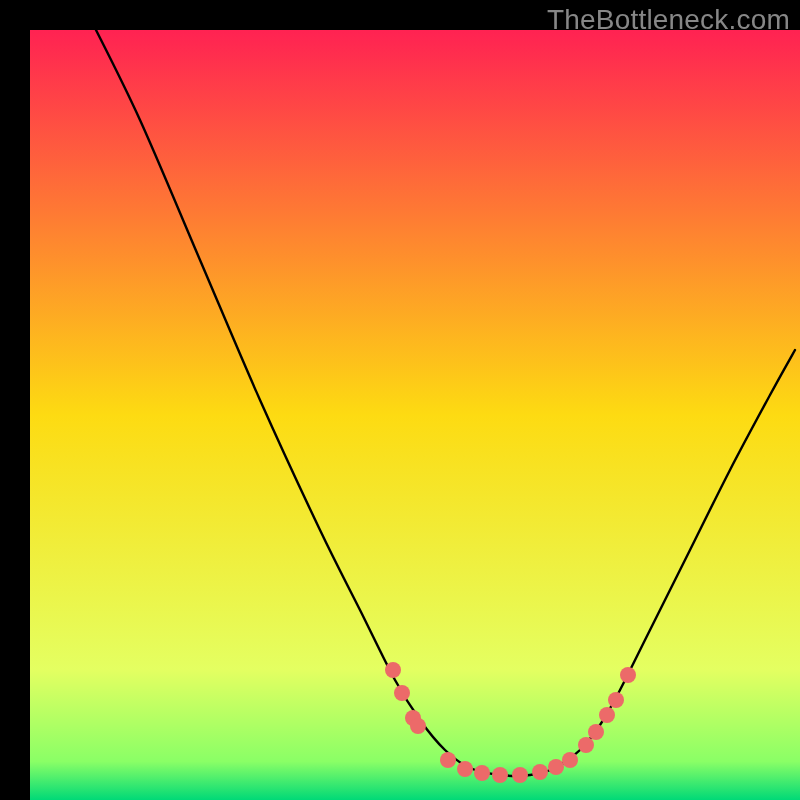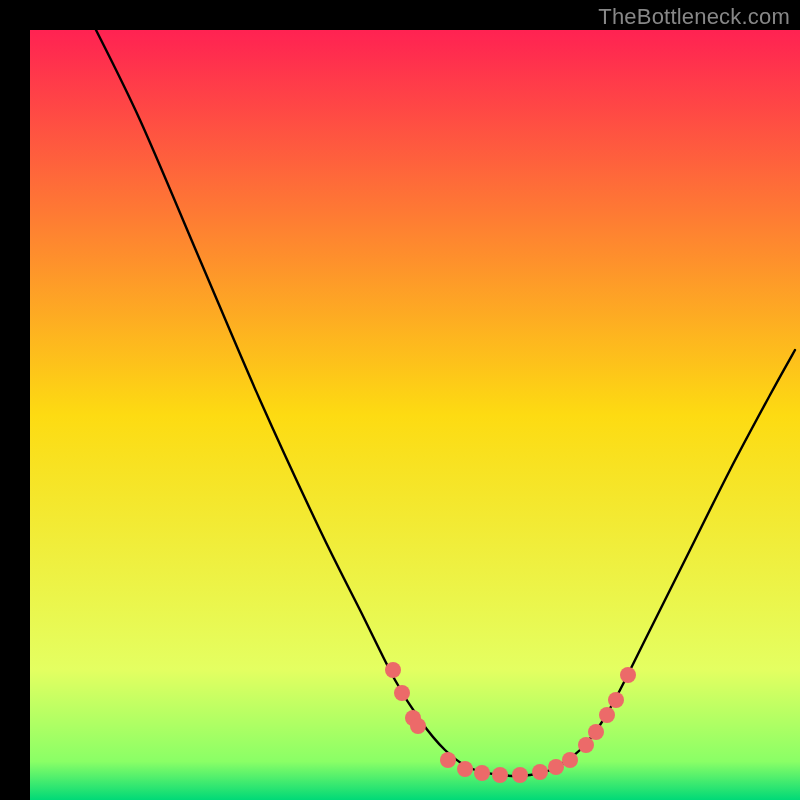--- a/index.html
+++ b/index.html
@@ -14,21 +14,21 @@
     position: relative;
     width: 800px;
     height: 800px;
     background: #000;
   }
   .watermark {
     position: absolute;
     top: 4px;
     right: 10px;
     font-family: Arial, Helvetica, sans-serif;
-    font-size: 22px;
+    font-size: 28px;
     color: #878787;
     letter-spacing: 0.2px;
     font-weight: 400;
     z-index: 4;
   }
   svg.plot {
     position: absolute;
     top: 0;
     left: 0;
     z-index: 2;

